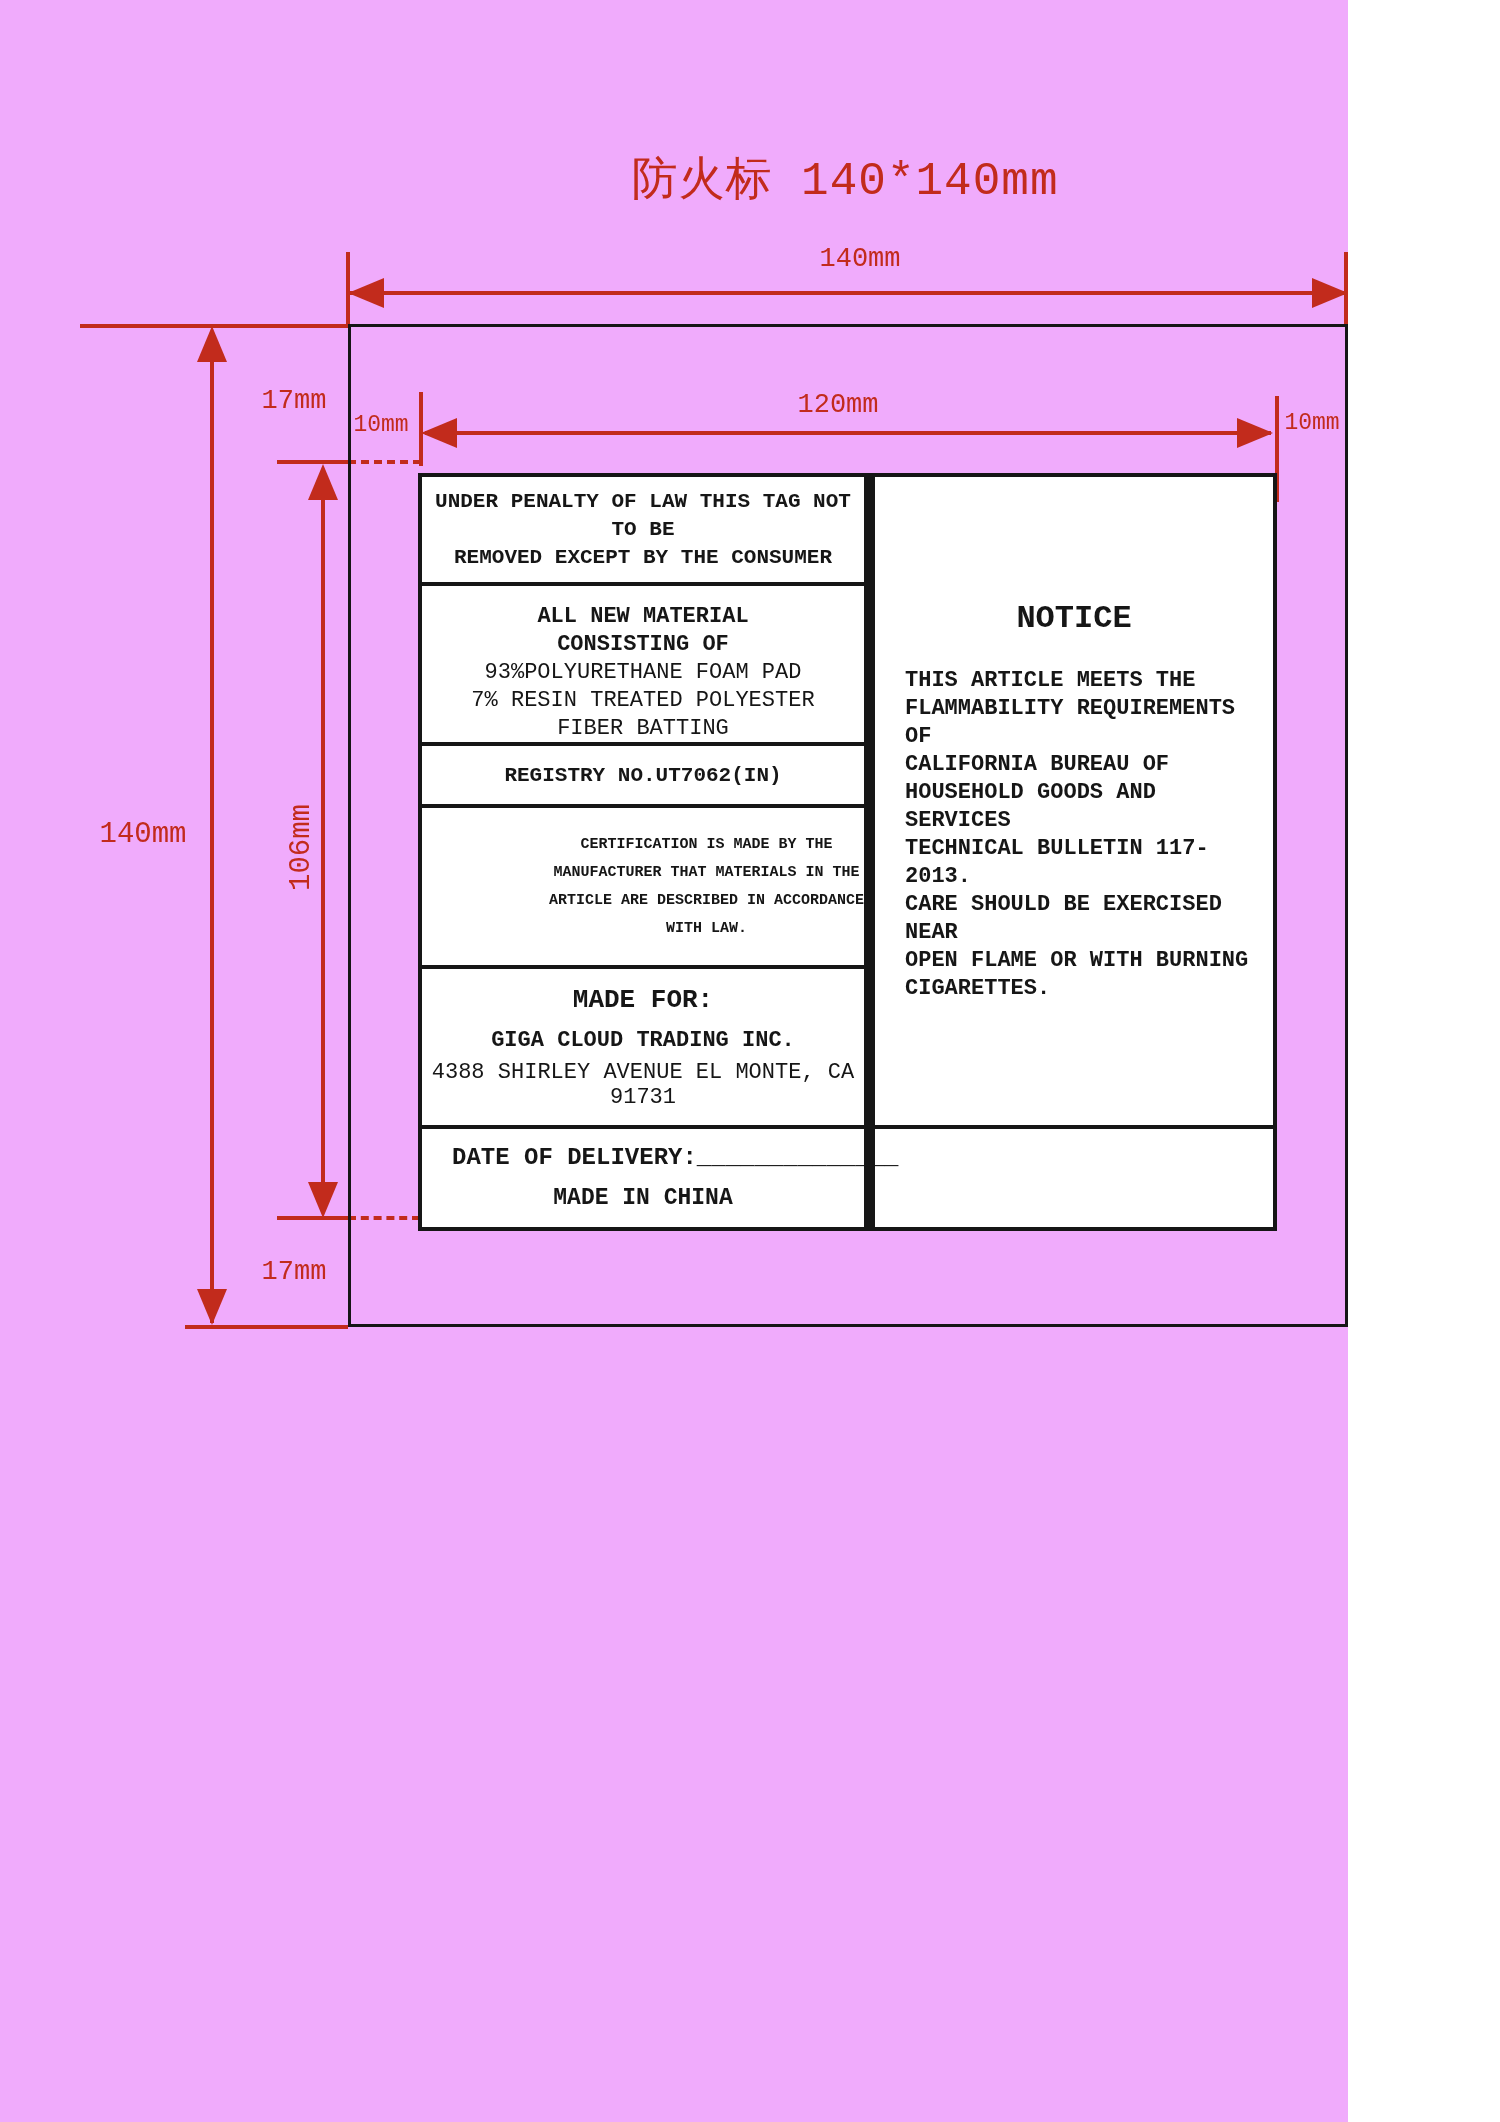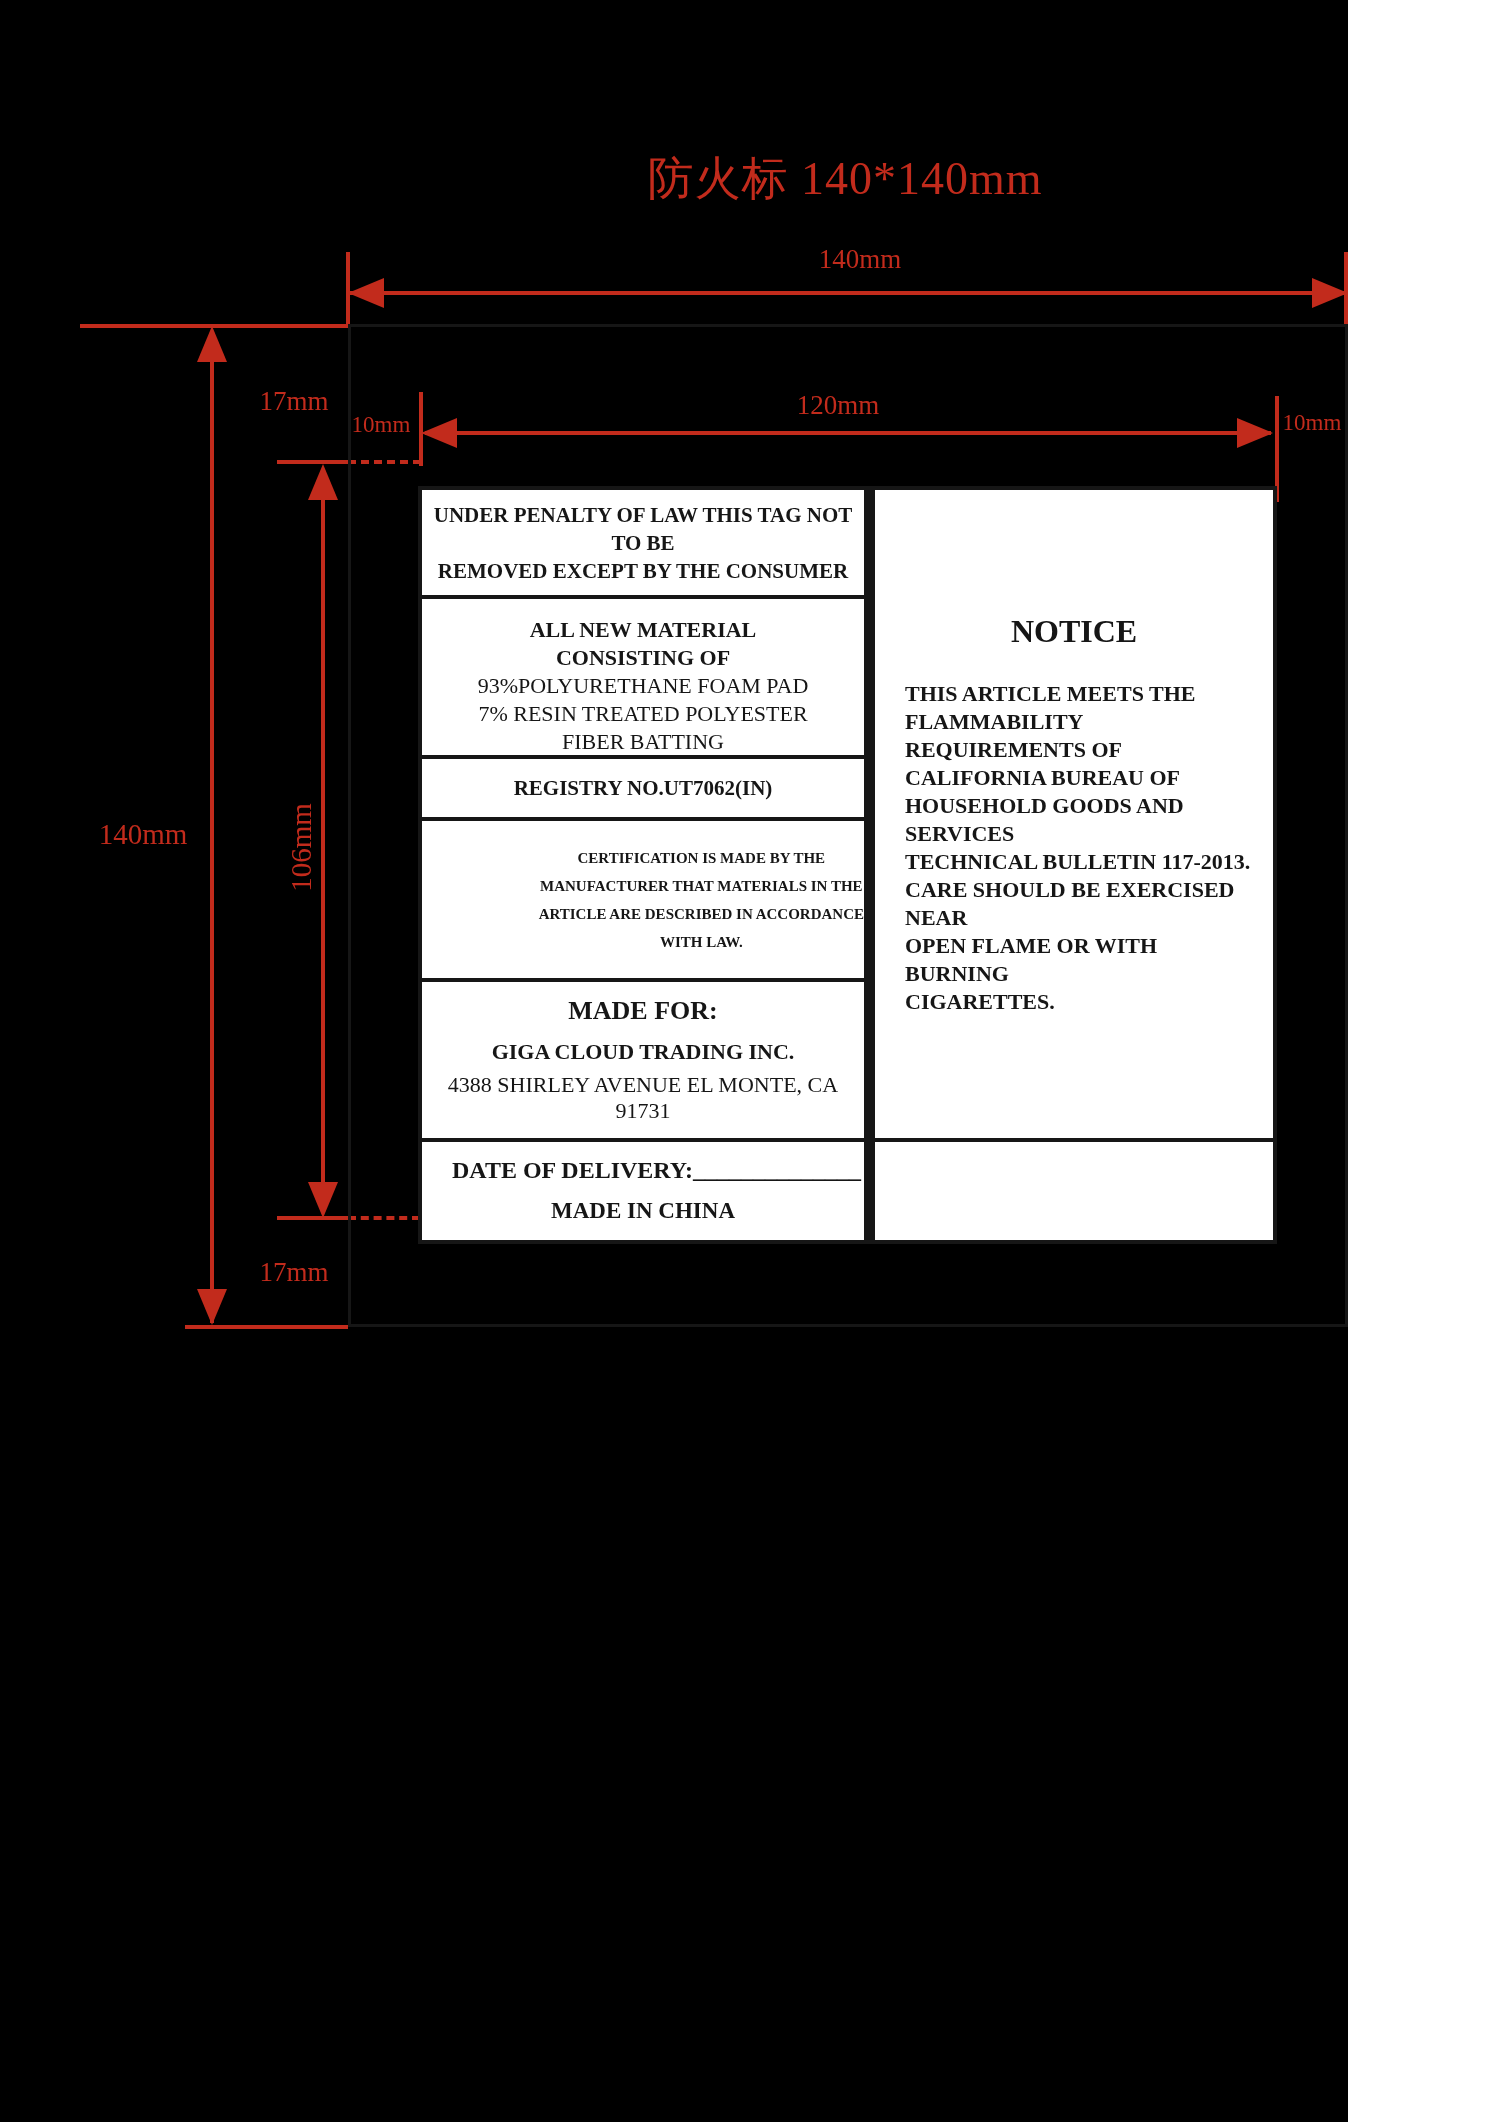--- a/index.html
+++ b/index.html
@@ -1,40 +1,40 @@
 <!DOCTYPE html>
 <html style="--red: #c22b1c; --ink: #161616;"><head>
 <meta charset="utf-8">
 <style>
   :root { --red:#c22b1c; --ink:#161616; }
   html,body { margin:0; padding:0; background:#ffffff; }
   .canvas {
-    position:relative; width:1348px; height:2122px; background:#000000;
-    font-family:Liberation Serif, serif; color:var(--ink);
+    position:relative; width:1348px; height:2122px; background:#f0abfc;
+    font-family:Liberation Mono, monospace; color:var(--ink);
     overflow:hidden;
   }
   .abs { position:absolute; }
   
   .title {
     left:545px; top:148px; width:600px; text-align:center;
     font-size:46px; color:var(--red); letter-spacing:1px; white-space:nowrap;
   }
   .red-label { color:var(--red); text-align:center; white-space:nowrap; }
   .dim-line { background:var(--red); }
   .dash-line { height:0; border-top:4px dashed var(--red); }
   .ah { width:0; height:0; }
   .ah-left  { border-top:15px solid transparent; border-bottom:15px solid transparent; border-right:36px solid var(--red); }
   .ah-right { border-top:15px solid transparent; border-bottom:15px solid transparent; border-left:36px solid var(--red); }
   .ah-up    { border-left:15px solid transparent; border-right:15px solid transparent; border-bottom:36px solid var(--red); }
   .ah-down  { border-left:15px solid transparent; border-right:15px solid transparent; border-top:36px solid var(--red); }
   .rot90 { transform:rotate(-90deg); transform-origin:center; }
   
   .outer-box { left:348px; top:324px; width:1000px; height:1003px; border:3px solid var(--ink); box-sizing:border-box; }
   .inner-box {
-    left:418px; top:486px; width:859px; height:758px;
+    left:418px; top:473px; width:859px; height:758px;
     border:4px solid var(--ink); box-sizing:border-box;
     display:flex; flex-direction:row; background:#fff;
   }
   .col-left { width:442px; flex:0 0 442px; display:flex; flex-direction:column; }
   .divider-v { width:11px; flex:0 0 11px; background:var(--ink); }
   .col-right { flex:1; display:flex; flex-direction:column; }
   .cell {
     box-sizing:border-box; border-bottom:4px solid var(--ink);
     display:flex; flex-direction:column; justify-content:center; align-items:center;
     text-align:center;

